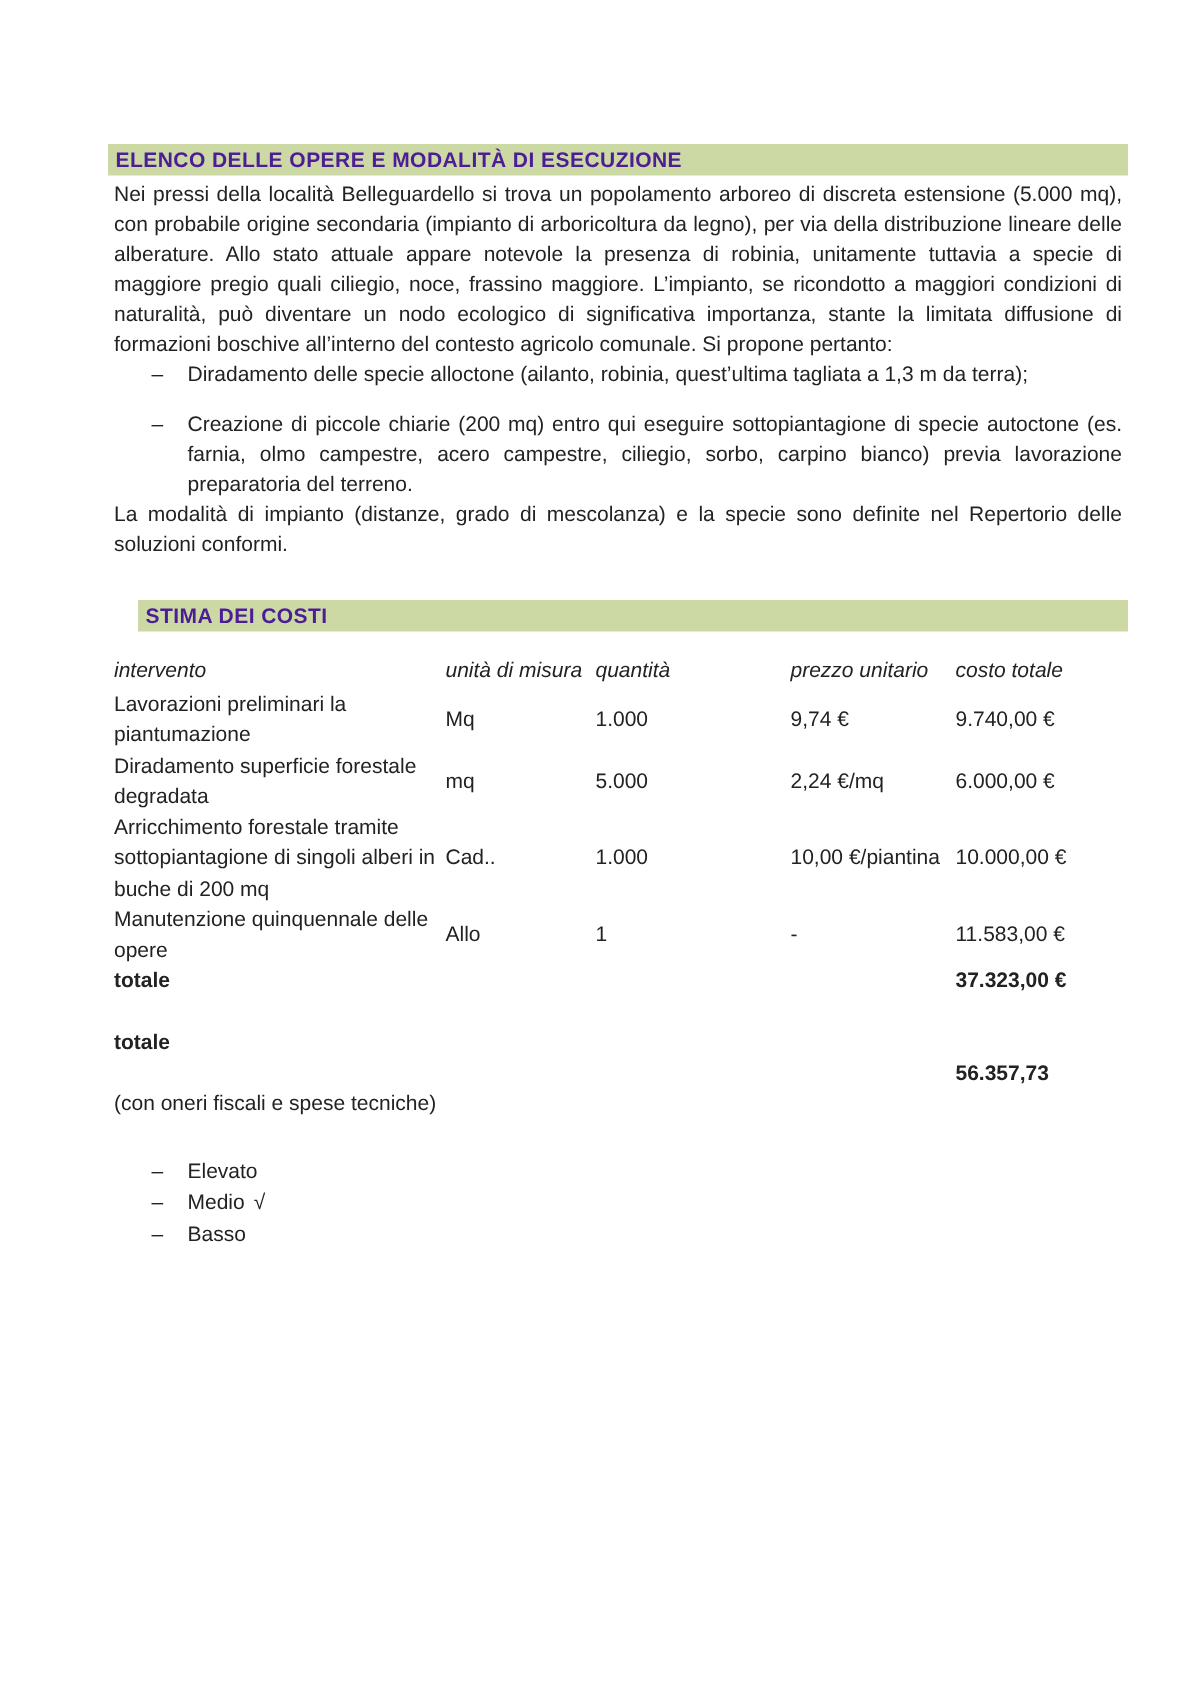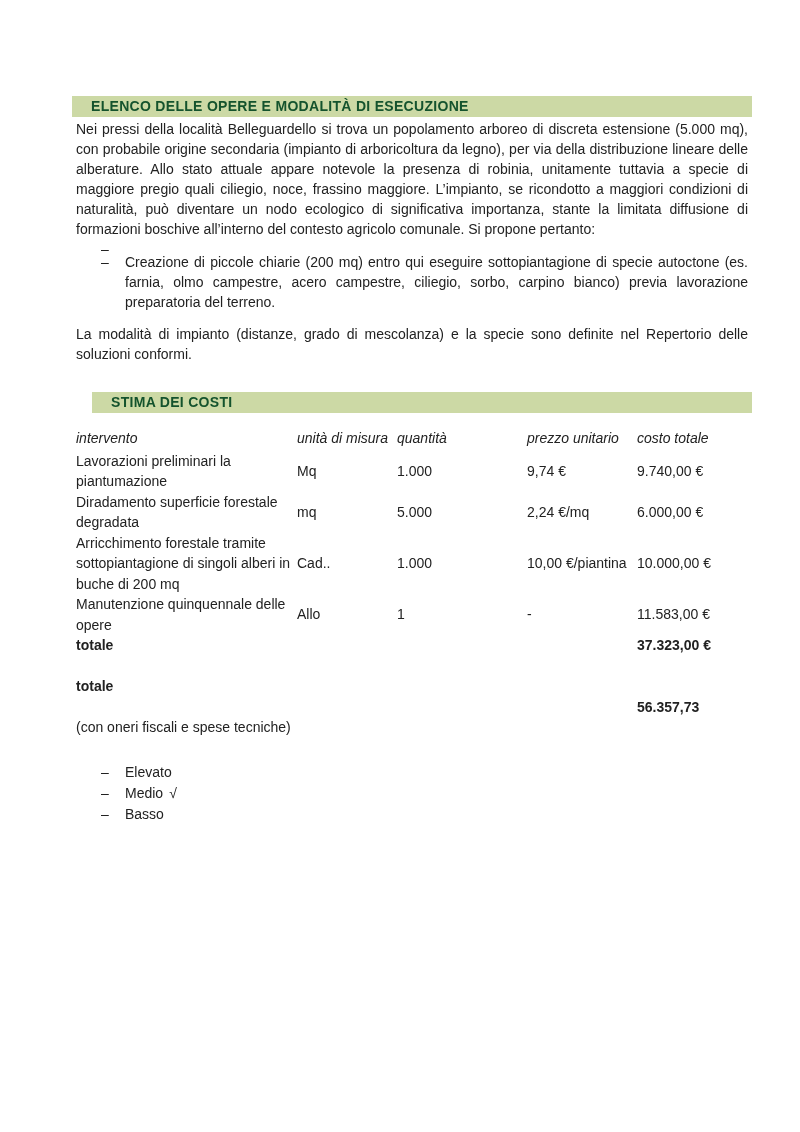--- a/index.html
+++ b/index.html
@@ -4,39 +4,39 @@
 <style>
   html,body { margin:0; padding:0; background:#ffffff; }
   body {
     width:800px; height:1132px; overflow:hidden;
     font-family:"Liberation Sans", sans-serif;
     color:#222222;
   }
   .page { width:680px; padding:96px 48px 0 72px; box-sizing:content-box; }
 
   .bar {
-    background:#ccd9a5; color:#14532d;
+    background:#ccd9a5; color:#4c1d95;
     font-weight:bold; font-size:14px; line-height:17px;
-    letter-spacing:0.3px; padding:2px 19px; height:17px;
+    letter-spacing:0.3px; padding:2px 5px; height:17px;
   }
   .bar2 { margin-top:28px;margin-left:20px; }
   .bar3 { margin-top:14px; }
 
   .para {
     font-size:14px; line-height:20px;
     margin:2px 4px 0 4px;
   }
   .just { text-align:justify; }
   .intro { margin-top:0; }
 
   .bullet { position:relative; padding-left:53px; font-size:14px; line-height:20px; margin:0 4px 0 0; }
   .bullet .dash { position:absolute; left:29px; top:0; }
   .bullet.gap { margin-top:13px; }
 
-  .closing { margin-top:12px; }
+  .closing { margin-top:0; }
 
   
   .table { margin-top:14px; }
   .trow {
     display:grid;
     grid-template-columns:225px 100px 130px 110px 115px;
     align-items:center;
     font-size:14px; line-height:20.5px;
   }
   .trow .c { text-align:left; }
@@ -56,20 +56,21 @@
 
 <div class="page">
 
   <div class="bar">ELENCO DELLE OPERE E MODALITÀ DI ESECUZIONE</div>
 
   <p class="para just">Nei pressi della località Belleguardello si trova un popolamento arboreo di discreta estensione (5.000 mq), con probabile origine secondaria (impianto di arboricoltura da legno), per via della distribuzione lineare delle alberature. Allo stato attuale appare notevole la presenza di robinia, unitamente tuttavia a specie di maggiore pregio quali ciliegio, noce, frassino maggiore. L’impianto, se ricondotto a maggiori condizioni di naturalità, può diventare un nodo ecologico di significativa importanza, stante la limitata diffusione di formazioni boschive all’interno del contesto agricolo comunale. Si propone pertanto:</p>
 
 
   <div class="bullet">
     <span class="dash">–</span>
+    <span>Diradamento delle specie alloctone (ailanto, robinia, quest’ultima tagliata a 1,3 m da terra);</span>
   </div>
 
   <div class="bullet gap just">
     <span class="dash">–</span>
     <span>Creazione di piccole chiarie (200 mq) entro qui eseguire sottopiantagione di specie autoctone (es. farnia, olmo campestre, acero campestre, ciliegio, sorbo, carpino bianco) previa lavorazione preparatoria del terreno.</span>
   </div>
 
   <p class="para just closing">La modalità di impianto (distanze, grado di mescolanza) e la specie sono definite nel Repertorio delle soluzioni conformi.</p>
 
   <div class="bar bar2">STIMA DEI COSTI</div>

